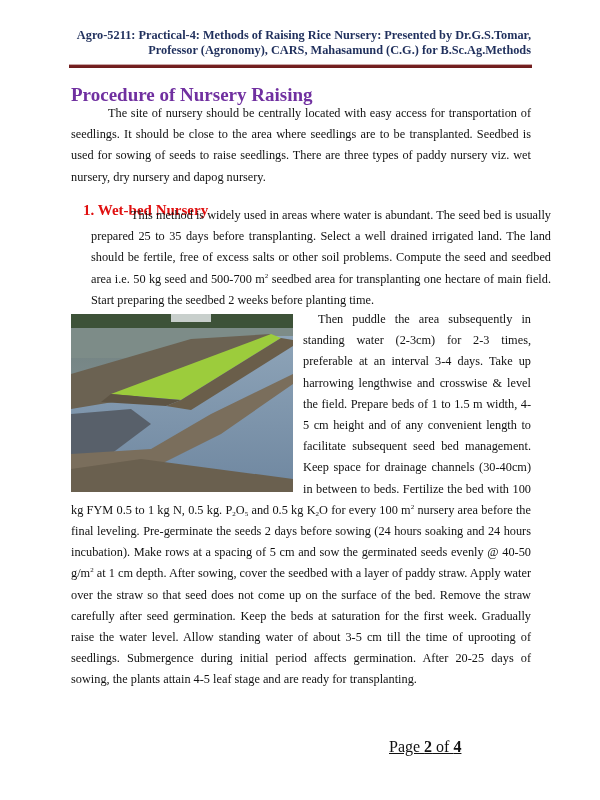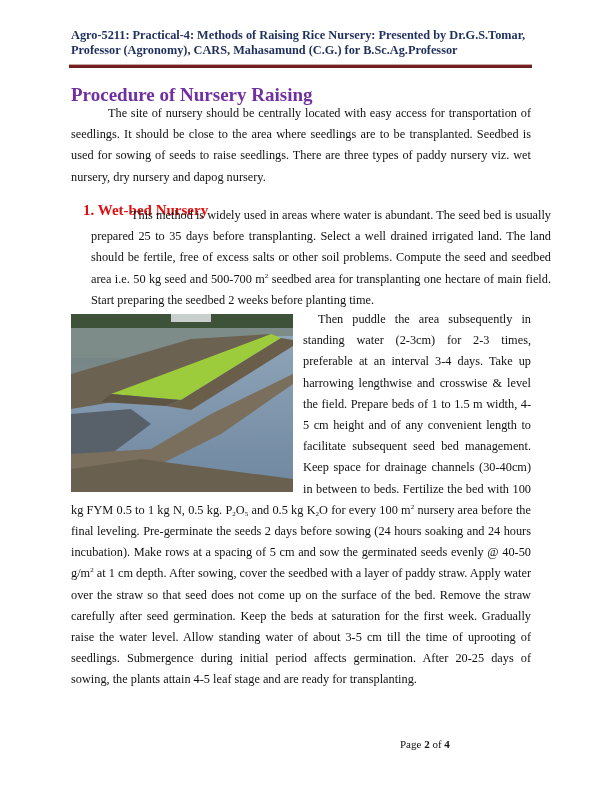--- a/index.html
+++ b/index.html
@@ -1,46 +1,46 @@
 <!DOCTYPE html>
 <html><head>
 <meta charset="utf-8">
 <style>
   html, body { margin: 0; padding: 0; background: #ffffff; }
   body { width: 600px; height: 800px; position: relative; overflow: hidden;
          font-family: "Liberation Serif", "DejaVu Serif", serif; color: #111; }
   .page { position: absolute; left: 71px; top: 0; width: 460px; }
-  .hdr { position: absolute; top: 28px; left: 0; width: 460px; text-align: left;
+  .hdr { position: absolute; top: 28px; left: 0; width: 460px; text-align: right;
          font-weight: bold; font-size: 12.3px; line-height: 15px; color: #1f2f5c; }
   .rule { position: absolute; top: 64px; left: -2px; width: 463px; height: 4px;
           background: linear-gradient(#c9a6a6 0, #c9a6a6 1px, #7a2222 1px, #6a1c1c 4px); }
   .h1 { position: absolute; top: 84px; left: 0; font-weight: bold; font-size: 19px;
         color: #7030a0; margin: 0; }
   p { margin: 0; font-size: 12.3px; line-height: 21.2px; text-align: justify; }
   .p1 { position: absolute; top: 103px; left: 0; width: 460px; text-indent: 37px; }
   .h2 { position: absolute; top: 190px; left: 0; font-weight: bold; font-size: 15px;
         color: #e01010; margin: 12px; }
   .p2 { position: absolute; top: 205px; left: 0; width: 460px; text-indent: 40px; margin-left: 20px; }
   .fig { position: absolute; top: 314px; left: 0; width: 222px; height: 178px;
          overflow: hidden; }
   .p3 { position: absolute; top: 309px; left: 0; width: 460px; }
   .float-spacer { float: left; width: 232px; height: 183px; }
   .p3 .first { text-indent: 15px; }
   sup { font-size: 7px; vertical-align: 5px; line-height: 0; }
   sub { font-size: 7px; vertical-align: -2px; line-height: 0; }
-  .footer { position: absolute; top: 738px; left: 400px; font-size: 11px; }
+  .footer { position: absolute; top: 738px; left: 389px; font-size: 16px; text-decoration: underline; }
   .footer b { font-weight: bold; }
 </style>
 </head>
 <body>
 
 <div class="page">
   <div class="hdr">
     <div>Agro-5211: Practical-4: Methods of Raising Rice Nursery: Presented by Dr.G.S.Tomar,</div>
-    <div>Professor (Agronomy), CARS, Mahasamund (C.G.) for B.Sc.Ag.Professor</div>
+    <div>Professor (Agronomy), CARS, Mahasamund (C.G.) for B.Sc.Ag.Methods</div>
   </div>
   <div class="rule"></div>
 
   <h2 class="h1">Procedure of Nursery Raising</h2>
   <p class="p1">The site of nursery should be centrally located with easy access for transportation of seedlings. It should be close to the area where seedlings are to be transplanted. Seedbed is used for sowing of seeds to raise seedlings. There are three types of paddy nursery viz. wet nursery, dry nursery and dapog nursery.</p>
 
   <h3 class="h2">1. Wet-bed Nursery</h3>
   <p class="p2"><span>This method is widely used in areas where water is abundant. The seed bed is usually prepared 25 to 35 days before transplanting. Select a well drained irrigated land. The land should be fertile, free of excess salts or other soil problems. Compute the seed and seedbed area i.e. 50 kg seed and 500-700 m</span><sup>2</sup><span> seedbed area for transplanting one hectare of main field. Start preparing the seedbed 2 weeks before planting time.</span></p>
 
   <div class="fig">

